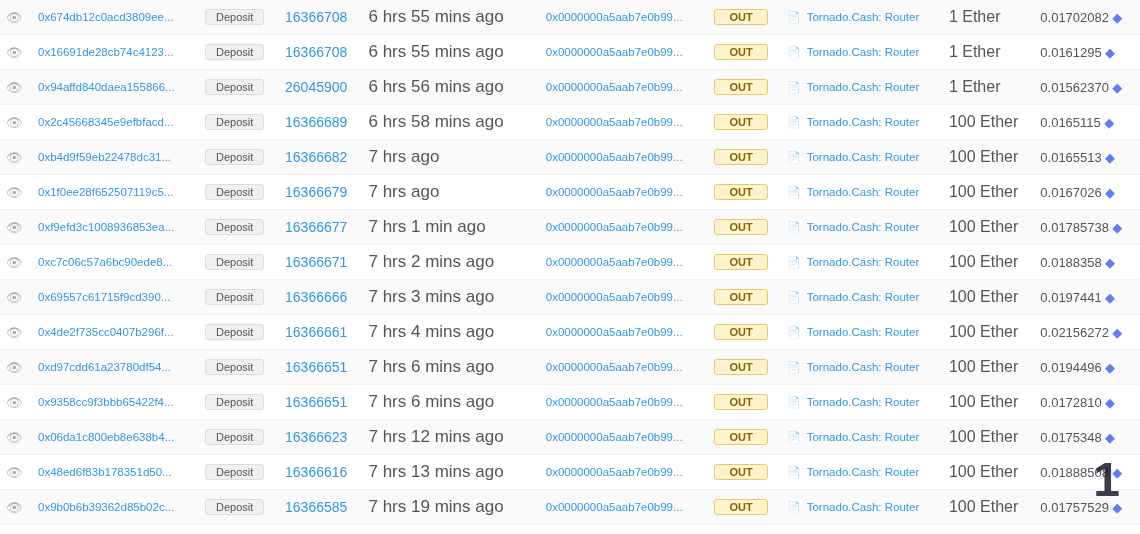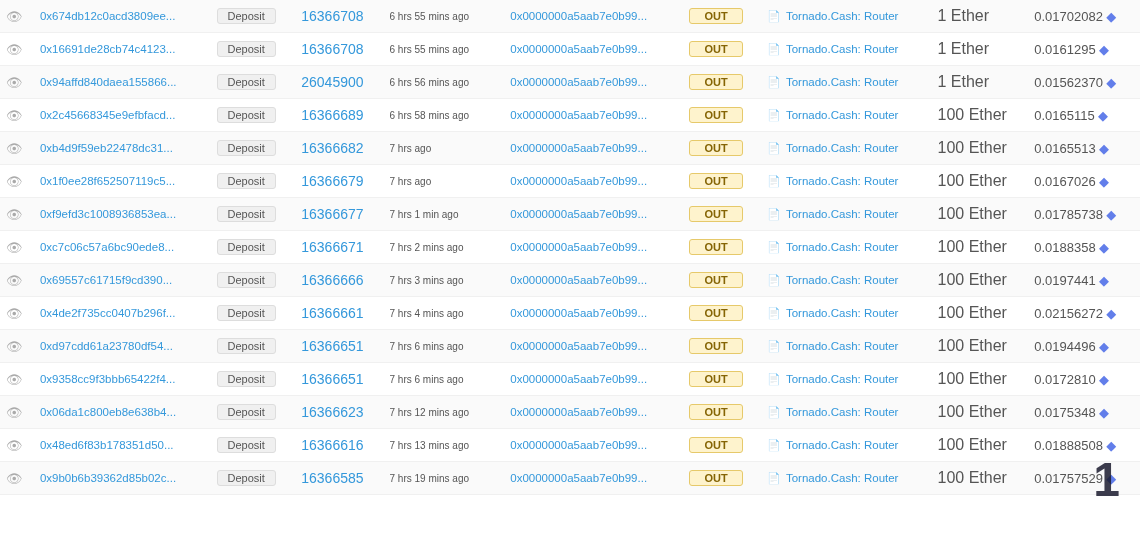--- a/index.html
+++ b/index.html
@@ -48,21 +48,21 @@
       padding: 1px 10px;
       font-size: 11px;
       color: #555;
     }
     .block-num {
       color: #3498db;
       font-size: 14px;
     }
     .time-col {
       color: #555;
-      font-size: 10px;
+      font-size: 17px;
       margin-top: 44px;
     }
     .addr-col {
       color: #3498db;
       font-size: 11.5px;
       padding-left: 12px;
     }
     .out-badge {
       display: inline-block;
       background: #fef3cd;

